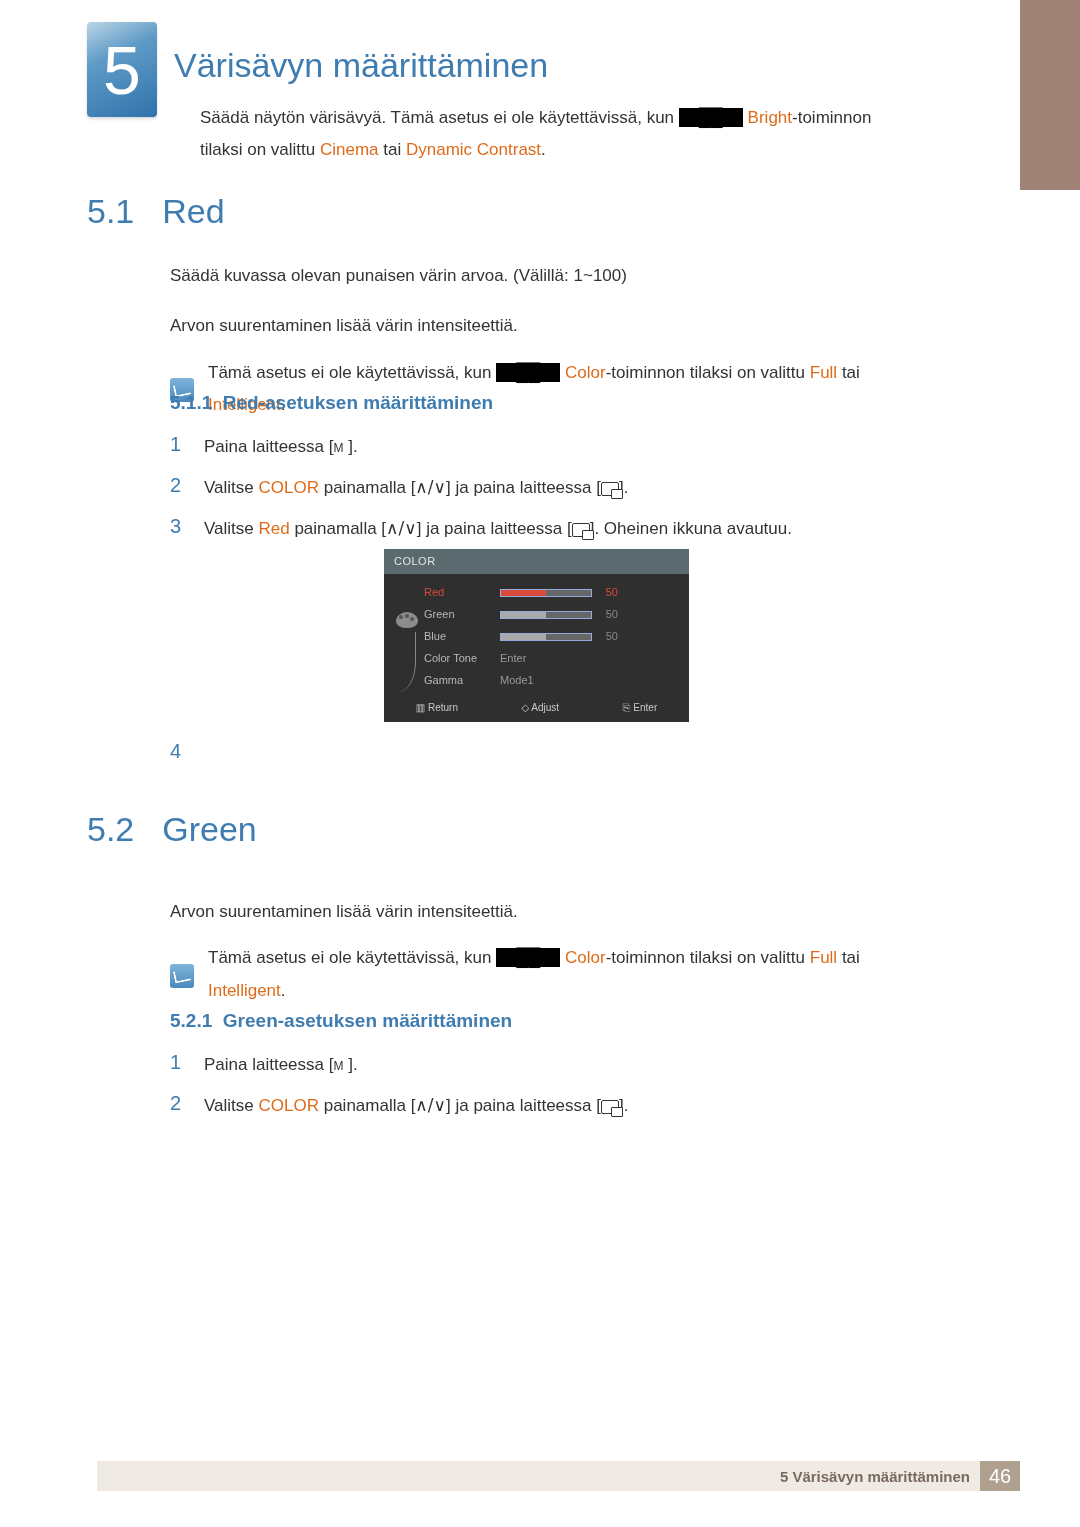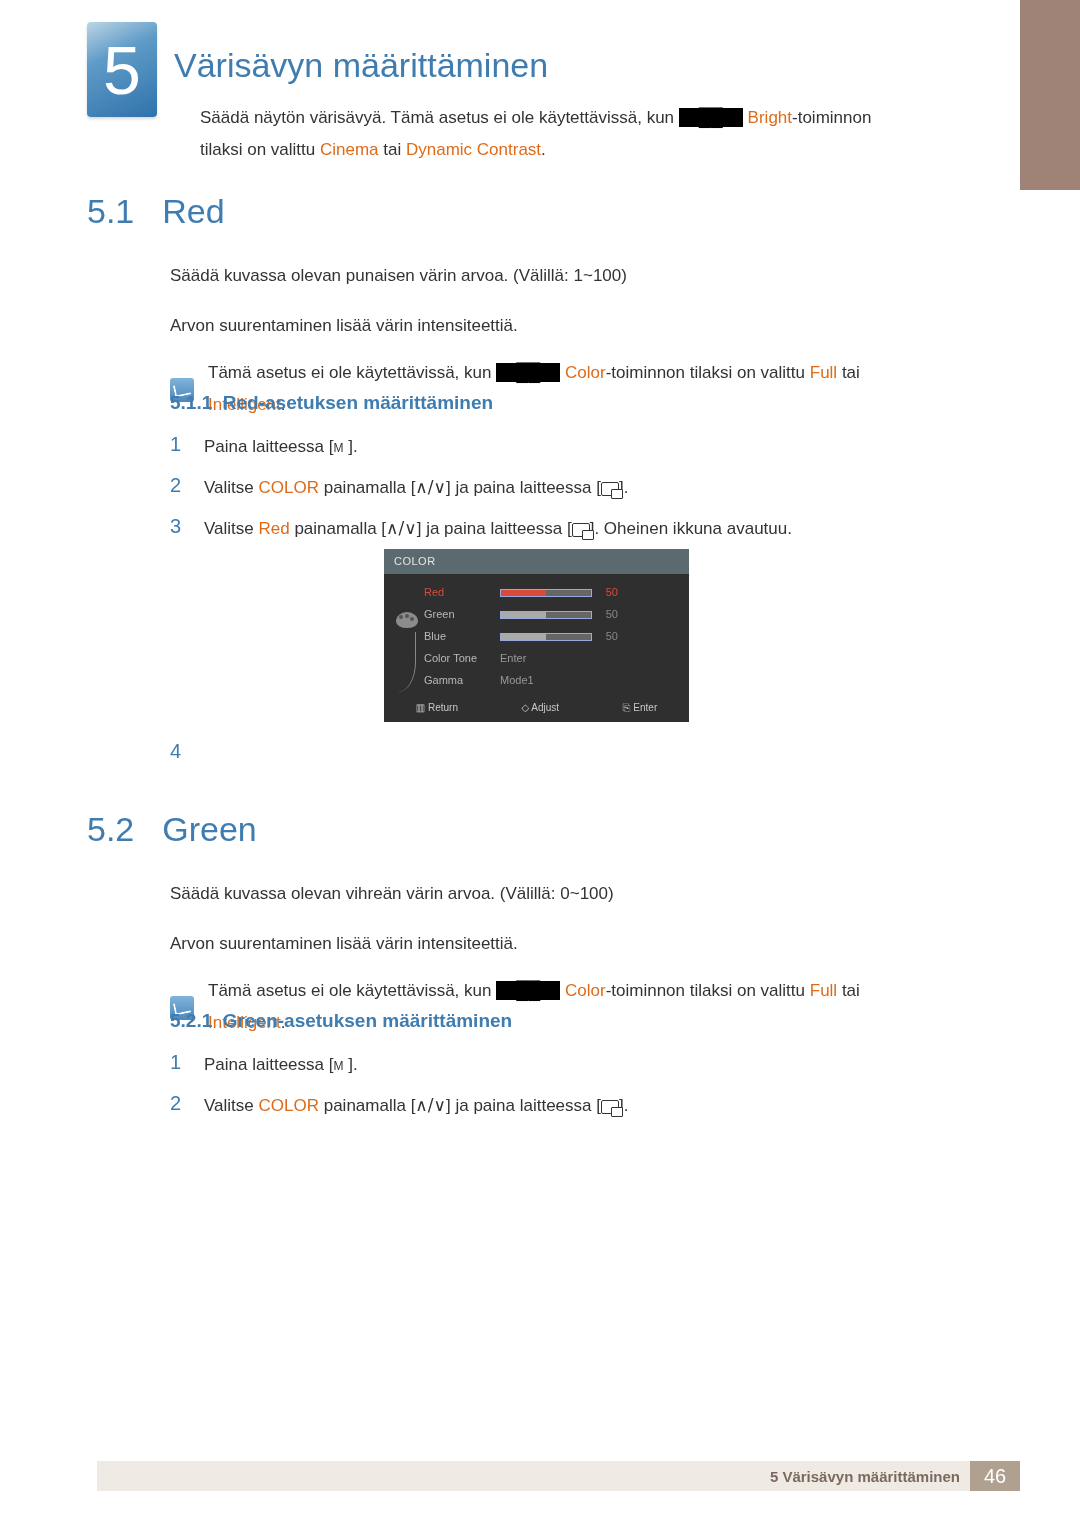--- a/index.html
+++ b/index.html
@@ -162,21 +162,21 @@
   background:#efeae4;
   display:flex;
   justify-content:flex-end;
   align-items:center;
   padding-right:0;
 }
 .footer-text { color:#7a6a5e; font-size:15px; padding-right:10px; font-weight:600;}
 .footer-pagebox {
   background:#b0a08f;
   color:#fff;
-  width:50px; height:30px;
+  width:40px; height:30px;
   display:flex; align-items:center; justify-content:center;
   font-size:20px;
 }
 .m-key { font-family:Arial; font-variant:small-caps; }
 </style>
 </head>
 <body>
 
 <div class="brown-bar"></div>
 
@@ -287,21 +287,20 @@
     <div class="step-num">4</div>
   </div>
 </div>
 
 <div class="section-row" style="top:810px;">
   <div class="sec-num">5.2</div>
   <div class="sec-title">Green</div>
 </div>
 
 <div class="body-block" style="top:878px;">
-  <p>Säädä kuvassa olevan vihreän värin arvoa. (Välillä: 0~100)</p>
   <p style="margin-top:18px;">Arvon suurentaminen lisää värin intensiteettiä.</p>
   <div class="note-row" style="margin-top:14px;">
     <div class="note-icon"></div>
     <div>
       <span>Tämä asetus ei ole käytettävissä, kun </span><span class="redact">██</span>
       <span class="hl">Color</span><span>-toiminnon tilaksi on valittu </span><span class="hl">Full</span><span> tai </span><span class="hl">Intelligent</span><span>.</span>
     </div>
   </div>
 </div>
 

